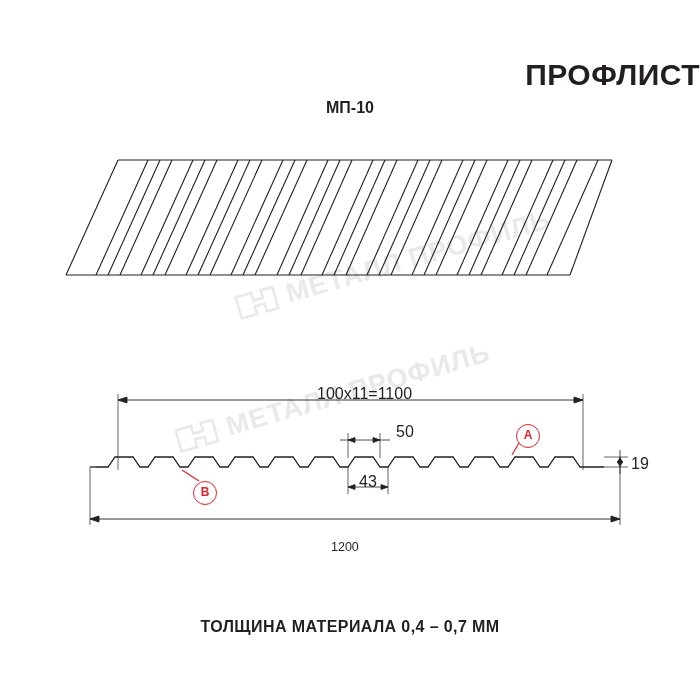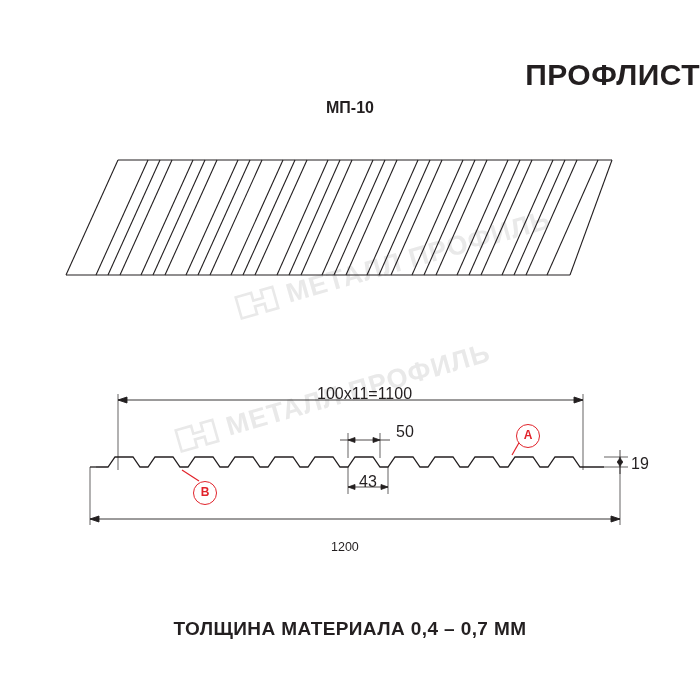--- a/index.html
+++ b/index.html
@@ -41,21 +41,21 @@
     font-size: 16px;
     font-weight: bold;
     color: #231f20;
   }
   .footnote {
     position: absolute;
     top: 618px;
     left: 0;
     width: 700px;
     text-align: center;
-    font-size: 19px;
+    font-size: 16px;
     font-weight: bold;
     letter-spacing: 0.4px;
     color: #231f20;
   }
   svg.drawing {
     position: absolute;
     left: 0;
     top: 0;
     width: 700px;
     height: 700px;

